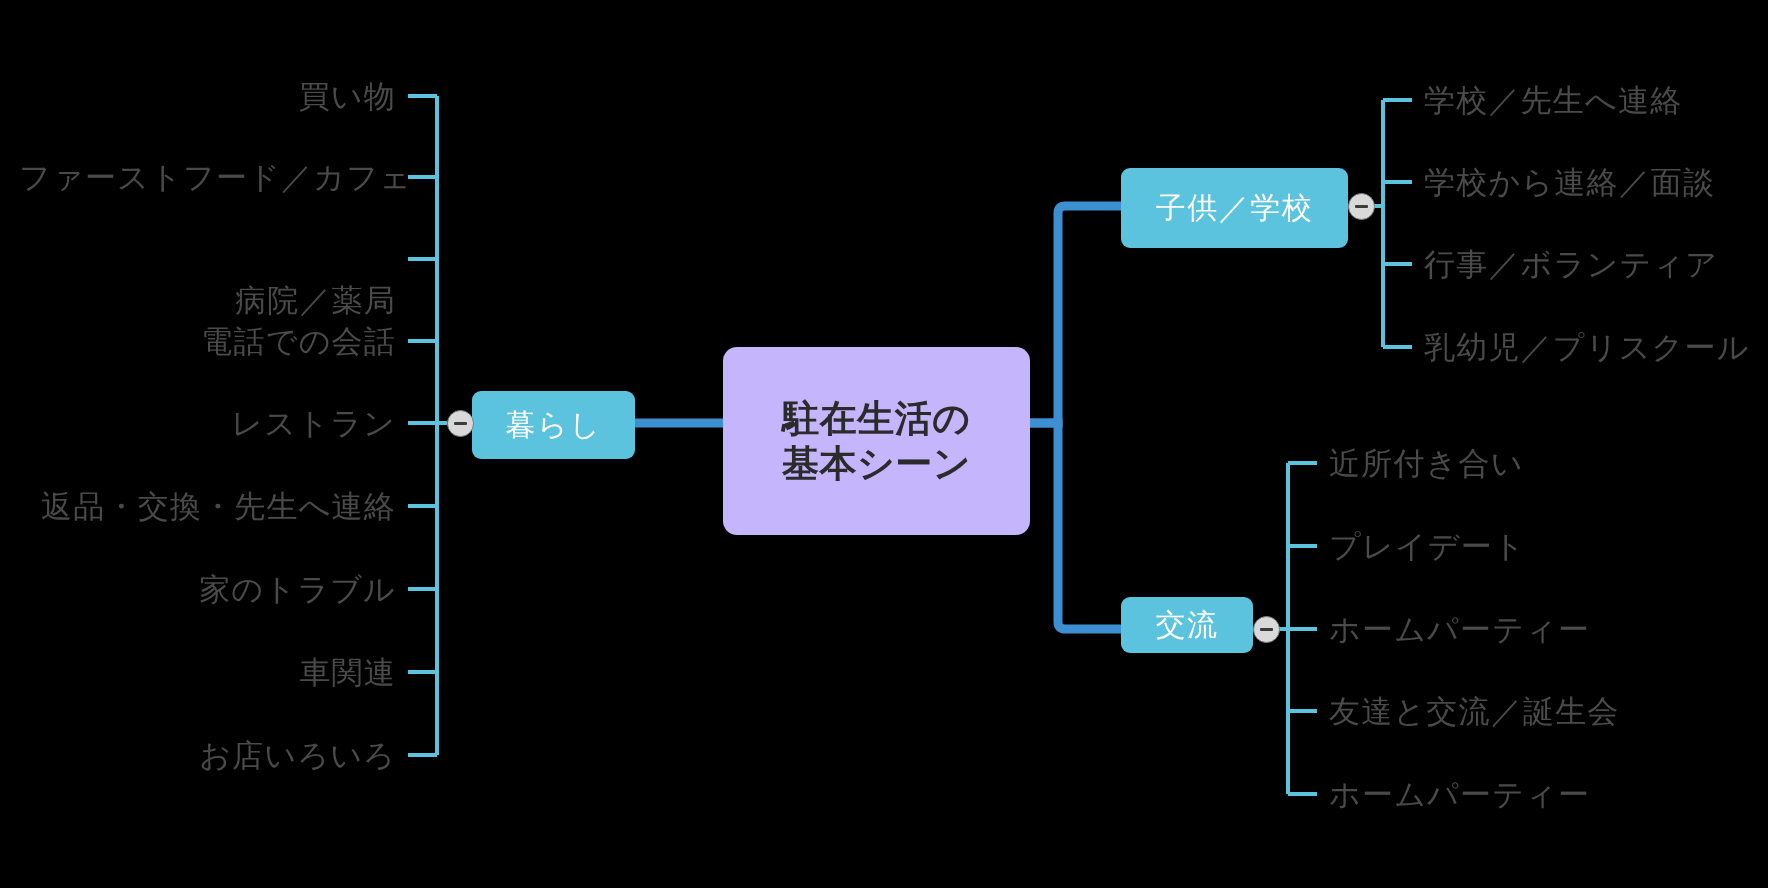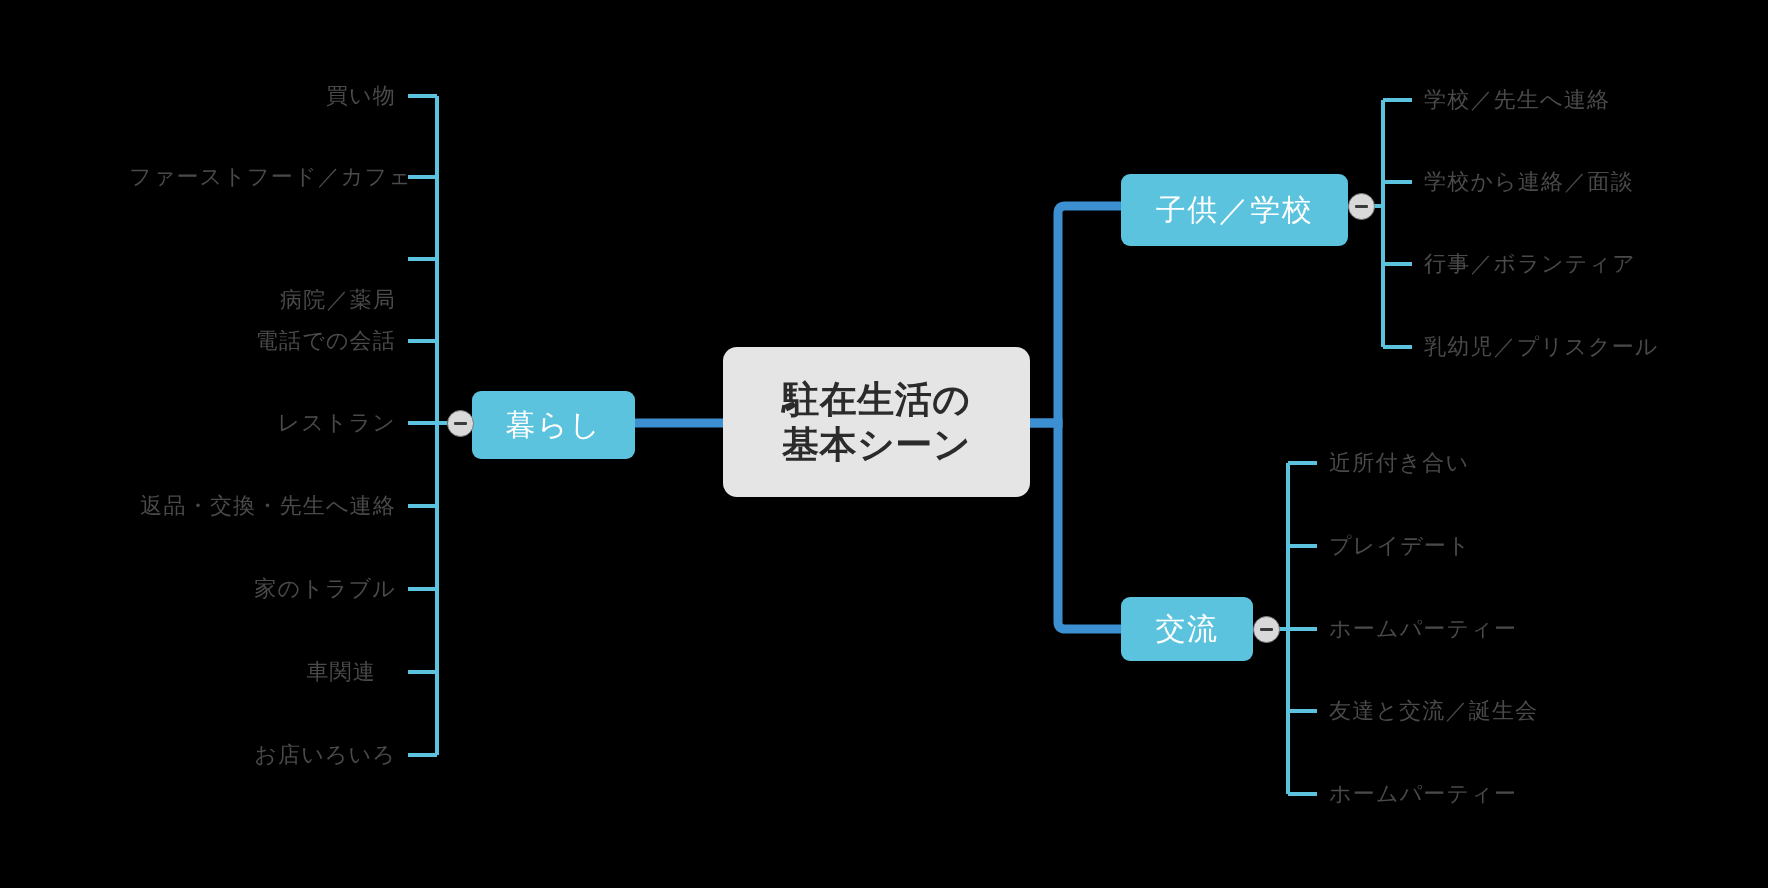--- a/index.html
+++ b/index.html
@@ -25,22 +25,22 @@
     height: 888px;
     pointer-events: none;
   }
 
   
   .root-node {
     position: absolute;
     left: 723px;
     top: 347px;
     width: 307px;
-    height: 150px;
-    background: #e5e5e5;
+    height: 188px;
+    background: #c4b5fd;
     border-radius: 14px;
     display: flex;
     align-items: center;
     justify-content: center;
     z-index: 6;
   }
   .root-label {
     color: #2b2b2b;
     font-size: 37px;
     font-weight: bold;
@@ -61,22 +61,22 @@
     z-index: 6;
   }
   .branch-label {
     color: #FFFFFF;
     font-size: 30px;
     font-weight: 400;
     letter-spacing: 1.5px;
     white-space: nowrap;
   }
   #node-kurashi  { left: 472px; top: 391px; width: 163px; height: 68px; }
-  #node-kodomo   { left: 1121px; top: 174px; width: 227px; height: 72px; }
-  #node-kouryu   { left: 1121px; top: 597px; width: 132px; height: 64px; }
+  #node-kodomo   { left: 1121px; top: 168px; width: 227px; height: 80px; }
+  #node-kouryu   { left: 1121px; top: 597px; width: 132px; height: 56px; }
 
   
   .collapse-toggle {
     position: absolute;
     width: 25px;
     height: 25px;
     border-radius: 50%;
     background: #d9d9d9;
     border: 1.5px solid #7a7a7a;
     z-index: 9;
@@ -92,21 +92,21 @@
     border-radius: 1px;
   }
   #toggle-kurashi { left: 447px; top: 410px; }
   #toggle-kodomo  { left: 1348px; top: 193px; }
   #toggle-kouryu  { left: 1253px; top: 616px; }
 
   
   .leaf {
     position: absolute;
     color: #4a4a4a;
-    font-size: 22px;
+    font-size: 31px;
     letter-spacing: 1.2px;
     white-space: nowrap;
     line-height: 1;
     z-index: 5;
   }
   .leaf.left  { text-align: right;  transform: translate(-100%, -50%); }
   .leaf.right { text-align: left;   transform: translate(0, -50%); }
 </style>
 </head>
 <body>
@@ -175,21 +175,21 @@
     <span class="bar"></span>
   </div>
 
   <div class="leaf left" style="left:396px; top:96px;">買い物</div>
   <div class="leaf left" style="left:412px; top:177px;">ファーストフード／カフェ</div>
   <div class="leaf left" style="left:396px; top:259px;margin-top:41px;">病院／薬局</div>
   <div class="leaf left" style="left:396px; top:341px;">電話での会話</div>
   <div class="leaf left" style="left:396px; top:423px;">レストラン</div>
   <div class="leaf left" style="left:396px; top:506px;">返品・交換・先生へ連絡</div>
   <div class="leaf left" style="left:396px; top:589px;">家のトラブル</div>
-  <div class="leaf left" style="left:376px; top:672px;">車関連</div>
+  <div class="leaf left" style="left:396px; top:672px;">車関連</div>
   <div class="leaf left" style="left:396px; top:755px;">お店いろいろ</div>
 
   <div class="leaf right" style="left:1424px; top:100px;">学校／先生へ連絡</div>
   <div class="leaf right" style="left:1424px; top:182px;">学校から連絡／面談</div>
   <div class="leaf right" style="left:1424px; top:264px;">行事／ボランティア</div>
   <div class="leaf right" style="left:1424px; top:347px;">乳幼児／プリスクール</div>
 
   <div class="leaf right" style="left:1329px; top:463px;">近所付き合い</div>
   <div class="leaf right" style="left:1329px; top:546px;">プレイデート</div>
   <div class="leaf right" style="left:1329px; top:629px;">ホームパーティー</div>

